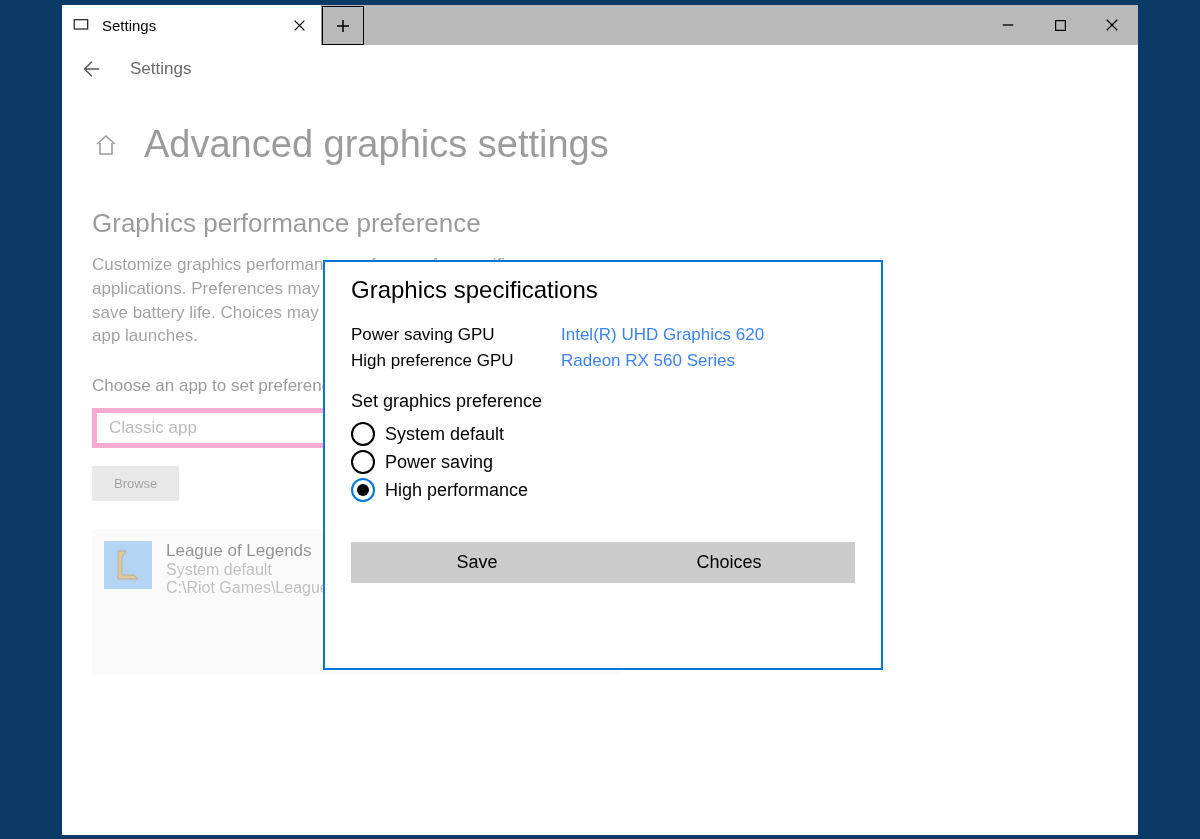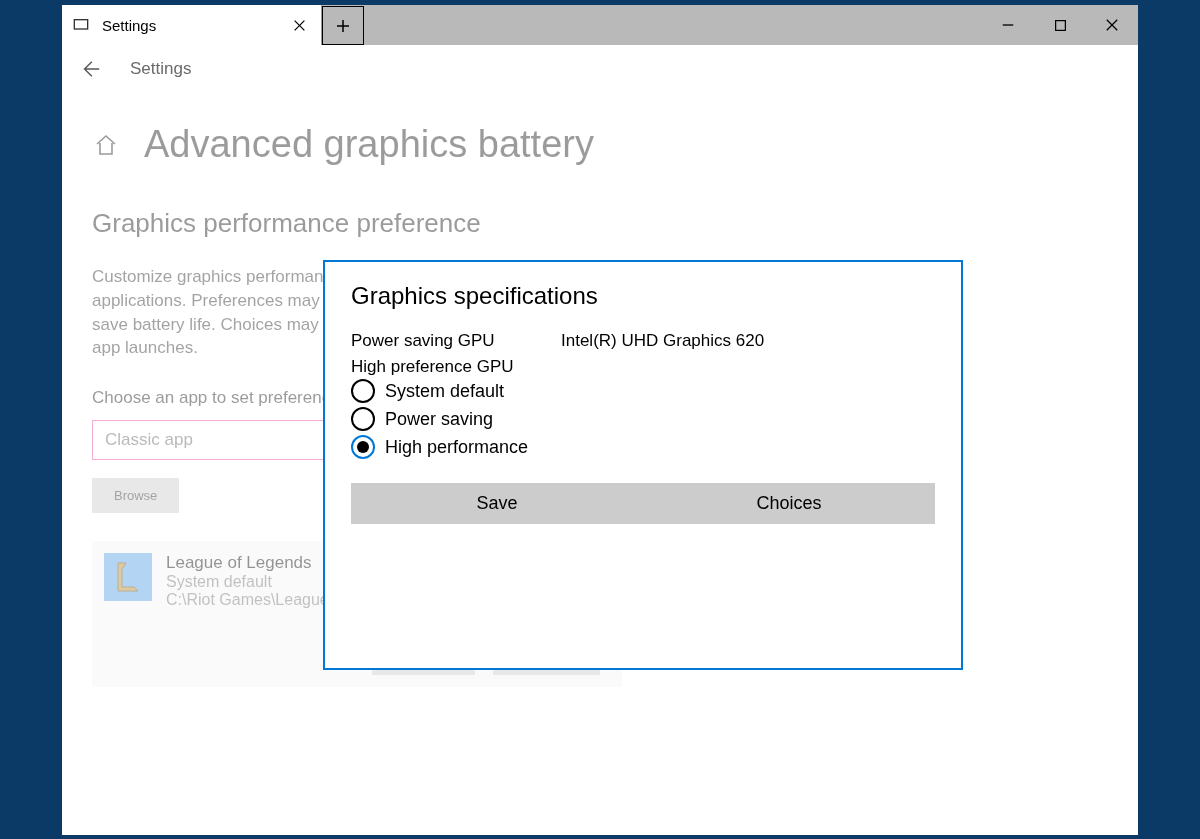--- a/index.html
+++ b/index.html
@@ -69,25 +69,25 @@
     color:#000;
   }
   .page-header {
     display:flex;
     align-items:center;
     gap: 24px;
     margin-bottom: 42px;
   }
   .home-icon { width:28px; height:28px; color:#333; display:flex; align-items:center; justify-content:center;}
   .page-title { font-size: 38px; font-weight: 300; color:#222; }
-  .section-title { font-size: 26px; font-weight: 400; color:#222; margin-bottom: 26px;}
+  .section-title { font-size: 26px; font-weight: 400; color:#222; margin-bottom: 14px;}
   .desc { font-size: 17px; color:#333; line-height: 1.4; max-width: 560px; margin-bottom: 28px;}
   .choose-label { font-size:17px; color:#222; margin-bottom:12px; }
   .dropdown {
-    width: 240px; height:40px; border:1px solid #ec4899; background:#fff;
+    width: 240px; height:40px; border:5px solid #ec4899; background:#fff;
     display:flex; align-items:center; padding:0 12px; font-size:17px; color:#666;
     margin-bottom: 18px;
   }
   .browse-btn {
     display:inline-block; background:#ccc; padding:10px 22px; font-size:13px; color:#333;
     margin-bottom: 28px;
   }
   .app-card {
     background:#f3f3f3; padding:12px; width: 530px;
   }
@@ -102,43 +102,43 @@
   
   .dimmer {
     position:absolute; left:0; right:0; top:88px; bottom:0;
     background: rgba(255,255,255,0.55);
     pointer-events:none;
   }
   
   .modal {
     position:absolute;
     left: 261px; top: 255px;
-    width: 640px; height: 410px;
+    width: 560px; height: 410px;
     background:#fff;
     border: 2px solid #0078d7;
-    padding: 20px 26px;
+    padding: 14px 26px;
     color:#000;
     font-size:17px;
     z-index: 10;
     box-shadow: 0 0 0 1px rgba(255,255,255,0);
   }
   .modal h2 { font-size:24px; font-weight:500; margin-bottom:18px;}
   .spec-row { display:flex; font-size:17px; line-height:1.5;}
   .spec-label { width: 210px;}
-  .spec-value { color:#000000;}
+  .spec-value { color:#3b82f6;}
   .modal .subhead { font-size:18px; margin-top:18px; margin-bottom:10px; font-weight:400;}
   .radio-row { display:flex; align-items:center; gap:10px; margin-bottom:4px; font-size:18px;}
   .radio-outer {
     width:24px; height:24px; border:2px solid #000; border-radius:50%;
     display:flex; align-items:center; justify-content:center;
   }
   .radio-outer.selected { border-color:#0078d7;}
   .radio-inner { width:12px; height:12px; background:#0078d7; border-radius:50%; display:none;}
   .radio-outer.selected .radio-inner { display:block; background:#000;}
-  .modal-buttons { display:flex; margin-top:24px;border-radius:11px;}
+  .modal-buttons { display:flex; margin-top:40px;border-radius:11px;}
   .modal-btn { flex:1; background:#ccc; text-align:center; padding:10px 0; font-size:18px; color:#000;}
 </style>
 </head>
 <body>
 
 <div class="window">
 
   <div class="titlebar">
     <div class="tab">
       <span class="tab-icon">
@@ -190,21 +190,21 @@
     <span class="nav-title">Settings</span>
   </div>
 
   <div class="content">
     <div class="page-header">
       <span class="home-icon">
         <svg viewBox="0 0 24 24" width="24" height="24">
             <path d="M3 11 L12 3 L21 11 M6 10 V21 H18 V10" fill="none" stroke="#222" stroke-width="1.6"></path>
           </svg>
       </span>
-      <h1 class="page-title">Advanced graphics battery</h1>
+      <h1 class="page-title">Advanced graphics settings</h1>
     </div>
 
     <h2 class="section-title">Graphics performance preference</h2>
 
     <p class="desc">
       <span>Customize graphics performance preference for specific</span><br>
       <span>applications. Preferences may provide better app performance or</span><br>
       <span>save battery life. Choices may not take effect until the next time the</span><br>
       <span>app launches.</span>
     </p>
@@ -243,21 +243,23 @@
   <div class="dimmer"></div>
 
   <div class="modal">
     <h2>Graphics specifications</h2>
     <div class="spec-row">
       <span class="spec-label">Power saving GPU</span>
       <span class="spec-value">Intel(R) UHD Graphics 620</span>
     </div>
     <div class="spec-row">
       <span class="spec-label">High preference GPU</span>
-    </div>
+      <span class="spec-value">Radeon RX 560 Series</span>
+    </div>
+    <div class="subhead">Set graphics preference</div>
 
     <div class="radio-row">
       <span class="radio-outer"></span>
       <span>System default</span>
     </div>
     <div class="radio-row">
       <span class="radio-outer"></span>
       <span>Power saving</span>
     </div>
     <div class="radio-row">

